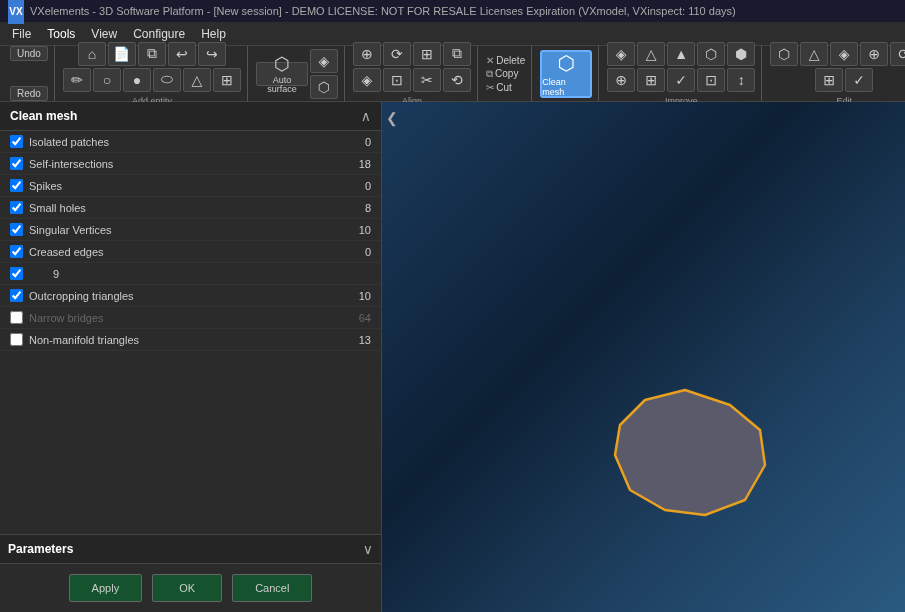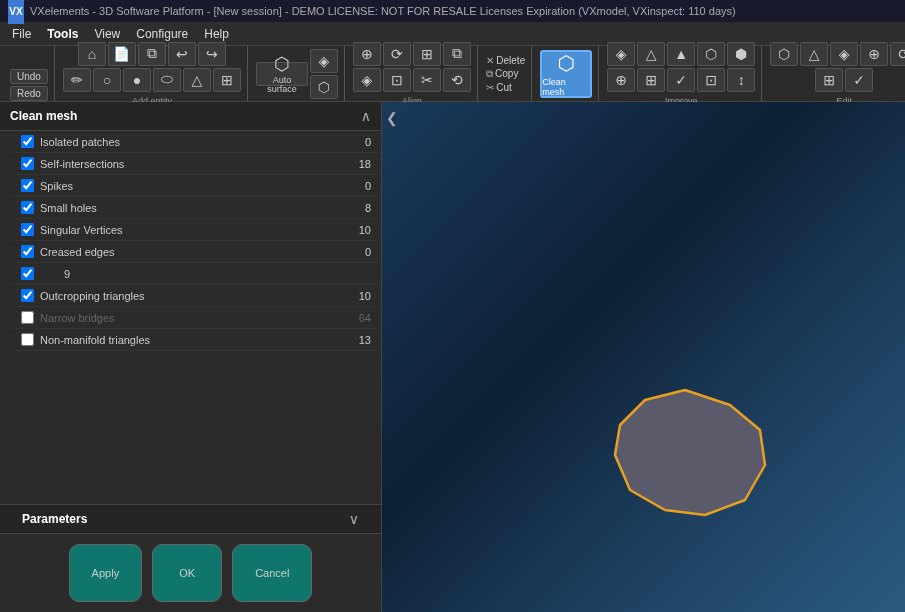--- a/index.html
+++ b/index.html
@@ -44,21 +44,21 @@
       align-items: center;
       padding: 4px 4px;
       border-bottom: 1px solid #444;
     }
     .menu-item {
       padding: 2px 8px;
       cursor: pointer;
       color: #ddd;
       font-size: 12px;
     }
-    .menu-item.active { color: white; font-weight: bold; }
+    .menu-item.active { color: white; }
 
     
     #toolbar {
       background: #2b2b2b;
       height: 56px;
       display: flex;
       align-items: center;
       border-bottom: 1px solid #444;
       padding: 0 4px;
       gap: 2px;
@@ -127,21 +127,21 @@
     }
 
     
     .undo-redo {
       display: flex;
       flex-direction: column;
       gap: 2px;
       padding: 0 6px;
       border-right: 1px solid #555;
       height: 100%;
-      justify-content: flex-end;
+      justify-content: space-between;
     }
     .undo-btn {
       background: #3a3a3a;
       border: 1px solid #555;
       color: #ccc;
       padding: 1px 6px;
       cursor: pointer;
       font-size: 10px;
       border-radius: 2px;
     }
@@ -179,21 +179,20 @@
       border: none;
       color: #aaa;
       cursor: pointer;
       font-size: 14px;
     }
 
     
     .clean-items {
       flex: 1;
       overflow-y: auto;
-      margin-left: 11px;
     }
     .clean-item {
       display: flex;
       align-items: center;
       padding: 3px 10px;
       border-bottom: 1px solid #333;
       min-height: 22px;
     }
     .clean-item input[type="checkbox"] {
       margin-right: 6px;
@@ -209,21 +208,21 @@
       color: #ccc;
       font-size: 11px;
       min-width: 30px;
       text-align: right;
     }
     .clean-item-count.disabled { color: #666; }
 
     
     .parameters-header {
       background: #252525;
-      padding: 6px 22px;
+      padding: 6px 8px;
       display: flex;
       align-items: center;
       justify-content: space-between;
       border-top: 1px solid #444;
       border-bottom: 1px solid #444;
     }
     .parameters-title {
       font-weight: bold;
       color: #fff;
       font-size: 12px;
@@ -231,27 +230,27 @@
 
     
     .action-buttons {
       display: flex;
       justify-content: center;
       gap: 10px;
       padding: 10px;
       background: #2b2b2b;
     }
     .action-btn {
-      background: #0f766e;
+      background: #14532d;
       border: 1px solid #666;
       color: #ccc;
-      padding: 22px 22px;
+      padding: 7px 22px;
       cursor: pointer;
       font-size: 11px;
-      border-radius: 10px;
+      border-radius: 2px;
       min-width: 70px;
     }
 
     
     #viewport {
       flex: 1;
       background: linear-gradient(135deg, #1a3a5c 0%, #0d2035 40%, #1e4060 70%, #2a5a80 100%);
       position: relative;
       overflow: hidden;
     }

